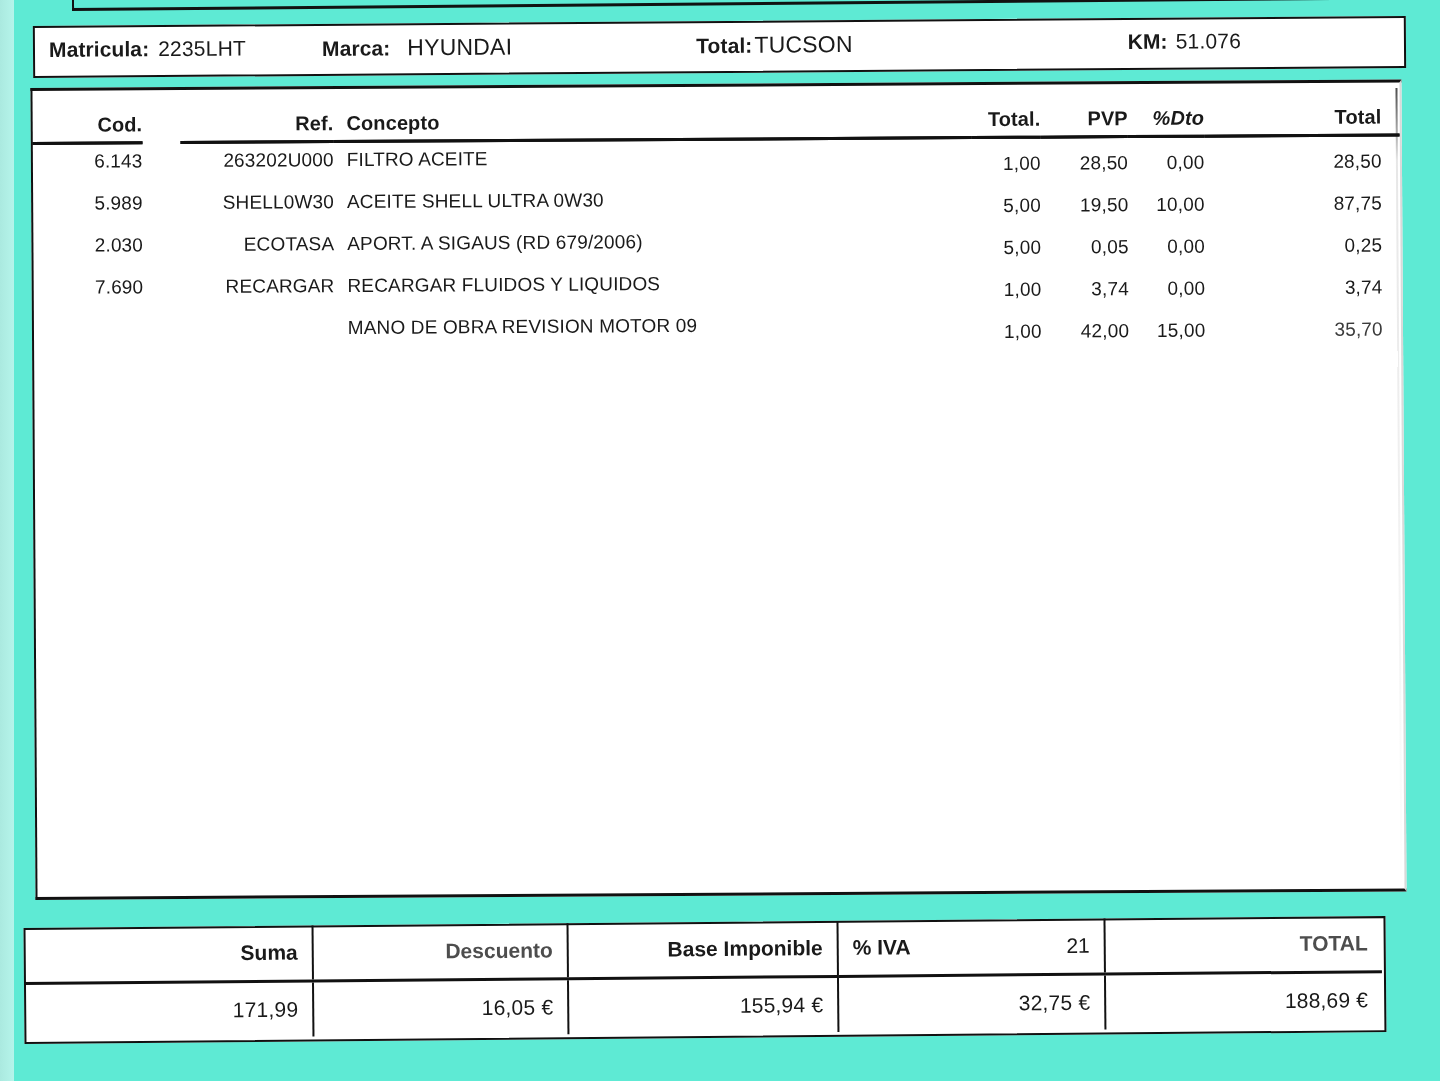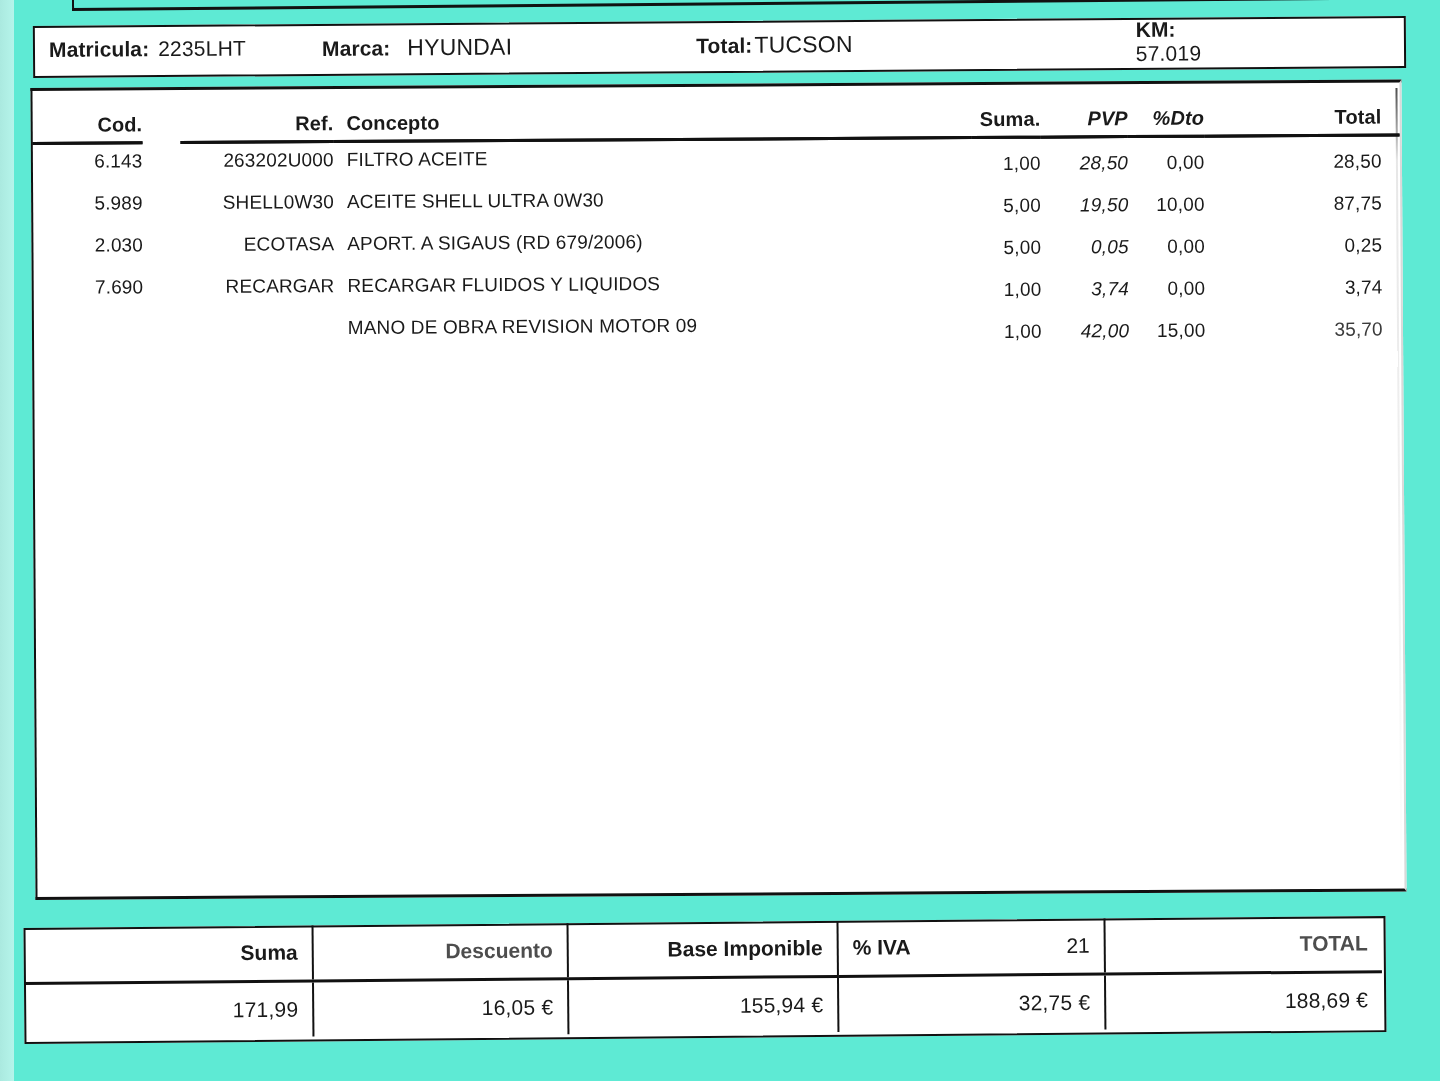--- a/index.html
+++ b/index.html
@@ -75,21 +75,21 @@
   .vf-value {
     font-weight: 400;
     letter-spacing: .2px;
   }
   #vf-matricula { margin-left: 16px; }
   #vf-matricula .vf-value { margin-left: 9px; text-align: right; }
   #vf-marca { margin-left: 76px; }
   #vf-marca .vf-value { margin-left: 17px; font-size: 23px; }
   #vf-modelo { margin-left: 184px; }
   #vf-modelo .vf-value { margin-left: 2px; font-size: 23px; }
-  #vf-km { margin-left: 275px; flex-direction: column; }
+  #vf-km { margin-left: 275px; }
   #vf-km .vf-value { margin-left: 8px; }
 
   
   #items-box {
     position: absolute;
     left: 33px; top: 88px;
     width: 1367px; height: 806px;
     border-left: 2px solid #111;
     border-top: 3px solid #111;
     border-bottom: 3px solid #111;
@@ -145,21 +145,21 @@
   .c-gap1     { width: 38px; }
   .c-ref      { width: 150px;  text-align: right; }
   .c-concepto { width: 627px;  text-align: left;  padding-left: 13px !important; }
   .c-unds     { width: 68px;   text-align: right; }
   .c-pvp      { width: 86px;   text-align: right; }
   .c-dto      { width: 75px;   text-align: right; }
   .c-total    { width: 192px;  text-align: right; padding-right: 18px !important; }
 
   th.c-concepto { padding-left: 13px !important; }
   th.c-unds, td.c-unds { padding-right: 4px; }
-  th.c-pvp,  td.c-pvp  { padding-right: 4px; font-style: italic; }
+  th.c-pvp,  td.c-pvp  { padding-right: 4px; }
   th.c-dto,  td.c-dto  { padding-right: 6px; }
 
   
   th.c-cod      { border-bottom: 3px solid #111; }
   th.c-gap1     { border-bottom: none; }
   th.c-ref      { border-bottom: 3px solid #111; }
   th.c-concepto { border-bottom: 3px solid #111; }
   th.c-unds     { border-bottom: 3px solid #111; }
   th.c-pvp      { border-bottom: 3px solid #111; }
   th.c-dto      { border-bottom: 3px solid #111; font-style: italic; }
@@ -269,21 +269,21 @@
       <span class="vf-value">HYUNDAI</span>
     </div>
 
     <div class="vf" id="vf-modelo">
       <span class="vf-label">Total:</span>
       <span class="vf-value">TUCSON</span>
     </div>
 
     <div class="vf" id="vf-km">
       <span class="vf-label">KM:</span>
-      <span class="vf-value">57.019</span>
+      <span class="vf-value">51.076</span>
     </div>
 
   </div>
 
   <div id="items-box"></div>
   <div id="items-box-right-faint"></div>
 
   <div id="items-table">
     <table class="items">
       <colgroup>
@@ -295,21 +295,21 @@
           <col class="c-pvp">
           <col class="c-dto">
           <col class="c-total">
       </colgroup>
       <thead>
         <tr>
           <th class="c-cod">Cod.</th>
           <th class="c-gap1 nb"></th>
           <th class="c-ref">Ref.</th>
           <th class="c-concepto">Concepto</th>
-          <th class="c-unds">Suma.</th>
+          <th class="c-unds">Total.</th>
           <th class="c-pvp">PVP</th>
           <th class="c-dto">%Dto</th>
           <th class="c-total">Total</th>
         </tr>
       </thead>
       <tbody id="items-body">
           <tr class="item-row">
             <td class="c-cod txt">6.143</td>
             <td class="c-gap1 txt"></td>
             <td class="c-ref txt">263202U000</td>

